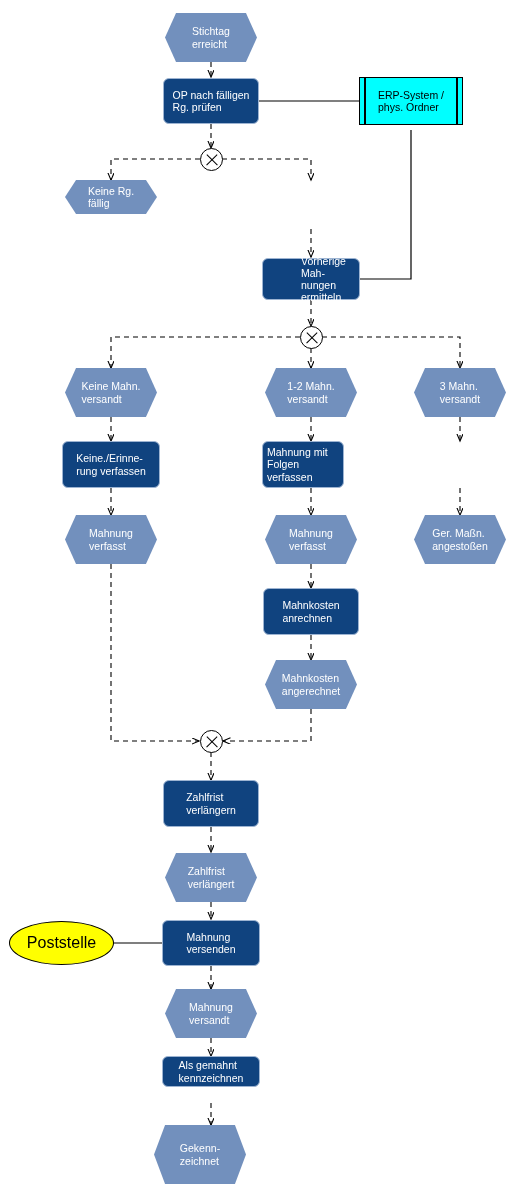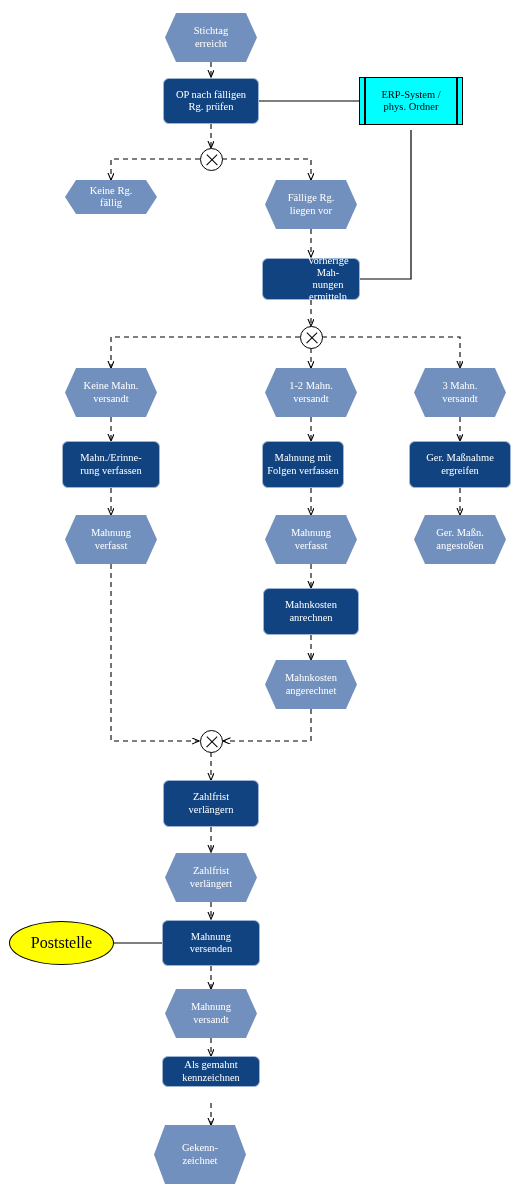--- a/index.html
+++ b/index.html
@@ -2,21 +2,21 @@
 <html><head>
 <meta charset="utf-8">
 <title>EPK Mahnprozess</title>
 <style>
   html,body{margin:0;padding:0;background:#ffffff;}
   body{font-family:"Liberation Sans", sans-serif;}
   #canvas{position:relative;width:521px;height:1186px;background:#ffffff;overflow:hidden;}
   #svg-layer{position:absolute;left:0;top:0;width:521px;height:1186px;}
 
   .node{position:absolute;box-sizing:border-box;display:flex;align-items:center;
-        justify-content:center;text-align:center;line-height:1.15;font-family:Liberation Serif, serif;}
+        justify-content:center;line-height:1.15;}
 
   
   .event{color:#ffffff;font-size:10.5px;background:#7290bd;
          clip-path:polygon(12% 0%,88% 0%,100% 50%,88% 100%,12% 100%,0% 50%);}
 
   
   .func{color:#ffffff;font-size:10.5px;background:#10437f;border-radius:6px;
         border:1px solid #9db4d2;}
 
   
@@ -134,26 +134,20 @@
       <i></i>
   </div>
 
   <div class="node event" style="left:65px;top:180px;width:92px;height:34px;">
     <span class="lbl">
       <span>Keine Rg.</span><br>
       <span>fällig</span>
     </span>
   </div>
 
-  <div class="node event" style="left:265px;top:180px;width:92px;height:49px;">
-    <span class="lbl">
-      <span>Fällige Rg.</span><br>
-      <span>liegen vor</span>
-    </span>
-  </div>
 
   <div class="node func" style="left:262px;top:258px;width:98px;height:42px;padding-left:34px;">
     <span class="lbl">
       <span>Vorherige Mah-</span><br>
       <span>nungen ermitteln</span>
     </span>
   </div>
 
   <div class="xor" style="left:300px;top:326px;">
     <i></i>
@@ -176,38 +170,32 @@
 
   <div class="node event" style="left:414px;top:368px;width:92px;height:49px;">
     <span class="lbl">
       <span>3 Mahn.</span><br>
       <span>versandt</span>
     </span>
   </div>
 
   <div class="node func" style="left:62px;top:441px;width:98px;height:47px;">
     <span class="lbl">
-      <span>Mahn./Erinne-</span><br>
+      <span>Keine./Erinne-</span><br>
       <span>rung verfassen</span>
     </span>
   </div>
 
   <div class="node func" style="left:262px;top:441px;width:82px;height:47px;">
     <span class="lbl">
       <span>Mahnung mit</span><br>
       <span>Folgen verfassen</span>
     </span>
   </div>
 
-  <div class="node func" style="left:409px;top:441px;width:102px;height:47px;">
-    <span class="lbl">
-      <span>Ger. Maßnahme</span><br>
-      <span>ergreifen</span>
-    </span>
-  </div>
 
   <div class="node event" style="left:65px;top:515px;width:92px;height:49px;">
     <span class="lbl">
       <span>Mahnung</span><br>
       <span>verfasst</span>
     </span>
   </div>
 
   <div class="node event" style="left:265px;top:515px;width:92px;height:49px;">
     <span class="lbl">

